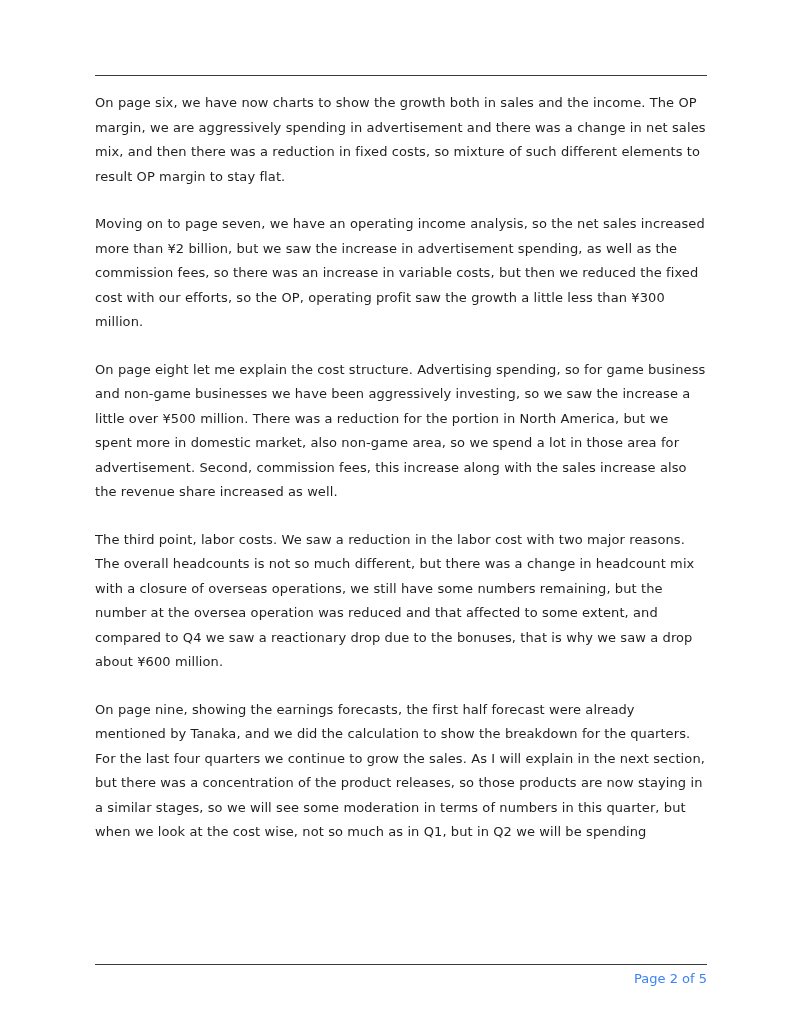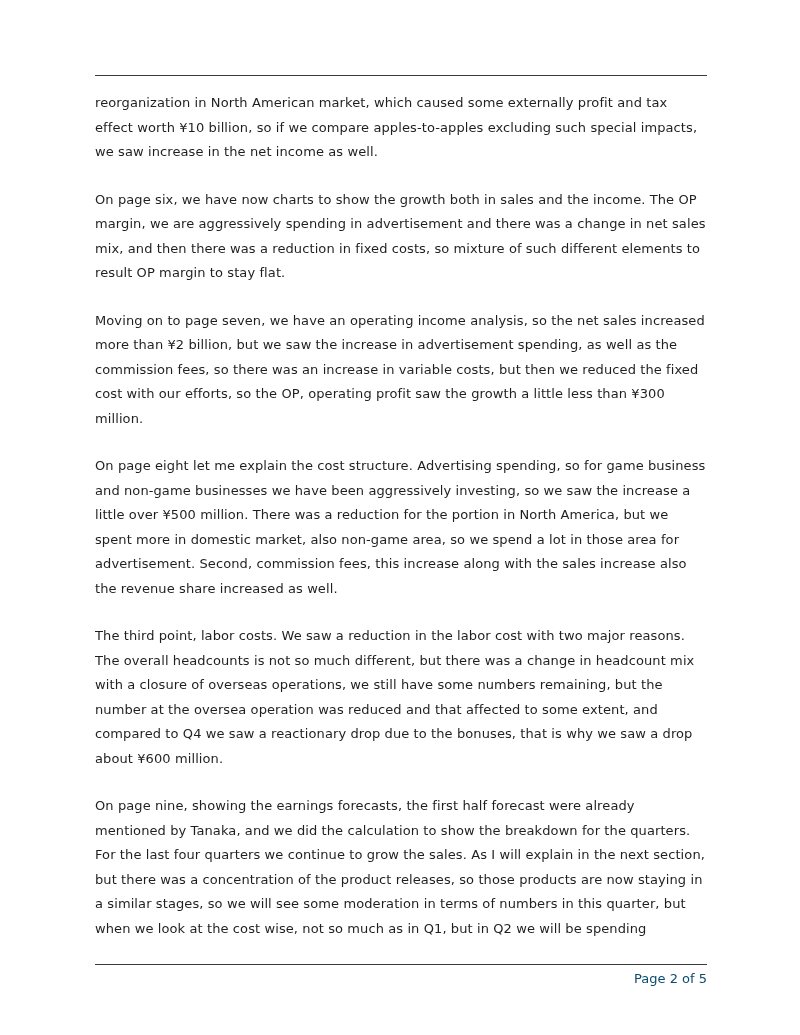--- a/index.html
+++ b/index.html
@@ -42,33 +42,32 @@
   .footer {
     position: absolute;
     top: 964px;
     left: 95px;
     right: 93px;
   }
   .page-number {
     margin-top: 6px;
     text-align: right;
     font-size: 13px;
-    color: #0c4a6e;
+    color: #3b82f6;
   }
 </style>
 </head>
 <body>
 
 <div class="page">
 
   <div class="content">
     <div class="rule"></div>
 
     <div class="body-text">
-      <p>reorganization in North American market, which caused some externally profit and tax effect worth ¥10 billion, so if we compare apples-to-apples excluding such special impacts, we saw increase in the net income as well.</p>
       <p>On page six, we have now charts to show the growth both in sales and the income. The OP margin, we are aggressively spending in advertisement and there was a change in net sales mix, and then there was a reduction in fixed costs, so mixture of such different elements to result OP margin to stay flat.</p>
       <p>Moving on to page seven, we have an operating income analysis, so the net sales increased more than ¥2 billion, but we saw the increase in advertisement spending, as well as the commission fees, so there was an increase in variable costs, but then we reduced the fixed cost with our efforts, so the OP, operating profit saw the growth a little less than ¥300 million.</p>
       <p>On page eight let me explain the cost structure. Advertising spending, so for game business and non-game businesses we have been aggressively investing, so we saw the increase a little over ¥500 million. There was a reduction for the portion in North America, but we spent more in domestic market, also non-game area, so we spend a lot in those area for advertisement. Second, commission fees, this increase along with the sales increase also the revenue share increased as well.</p>
       <p>The third point, labor costs. We saw a reduction in the labor cost with two major reasons. The overall headcounts is not so much different, but there was a change in headcount mix with a closure of overseas operations, we still have some numbers remaining, but the number at the oversea operation was reduced and that affected to some extent, and compared to Q4 we saw a reactionary drop due to the bonuses, that is why we saw a drop about ¥600 million.</p>
       <p>On page nine, showing the earnings forecasts, the first half forecast were already mentioned by Tanaka, and we did the calculation to show the breakdown for the quarters. For the last four quarters we continue to grow the sales. As I will explain in the next section, but there was a concentration of the product releases, so those products are now staying in a similar stages, so we will see some moderation in terms of numbers in this quarter, but when we look at the cost wise, not so much as in Q1, but in Q2 we will be spending</p>
     </div>
   </div>
 
   <div class="footer">
     <div class="rule"></div>

